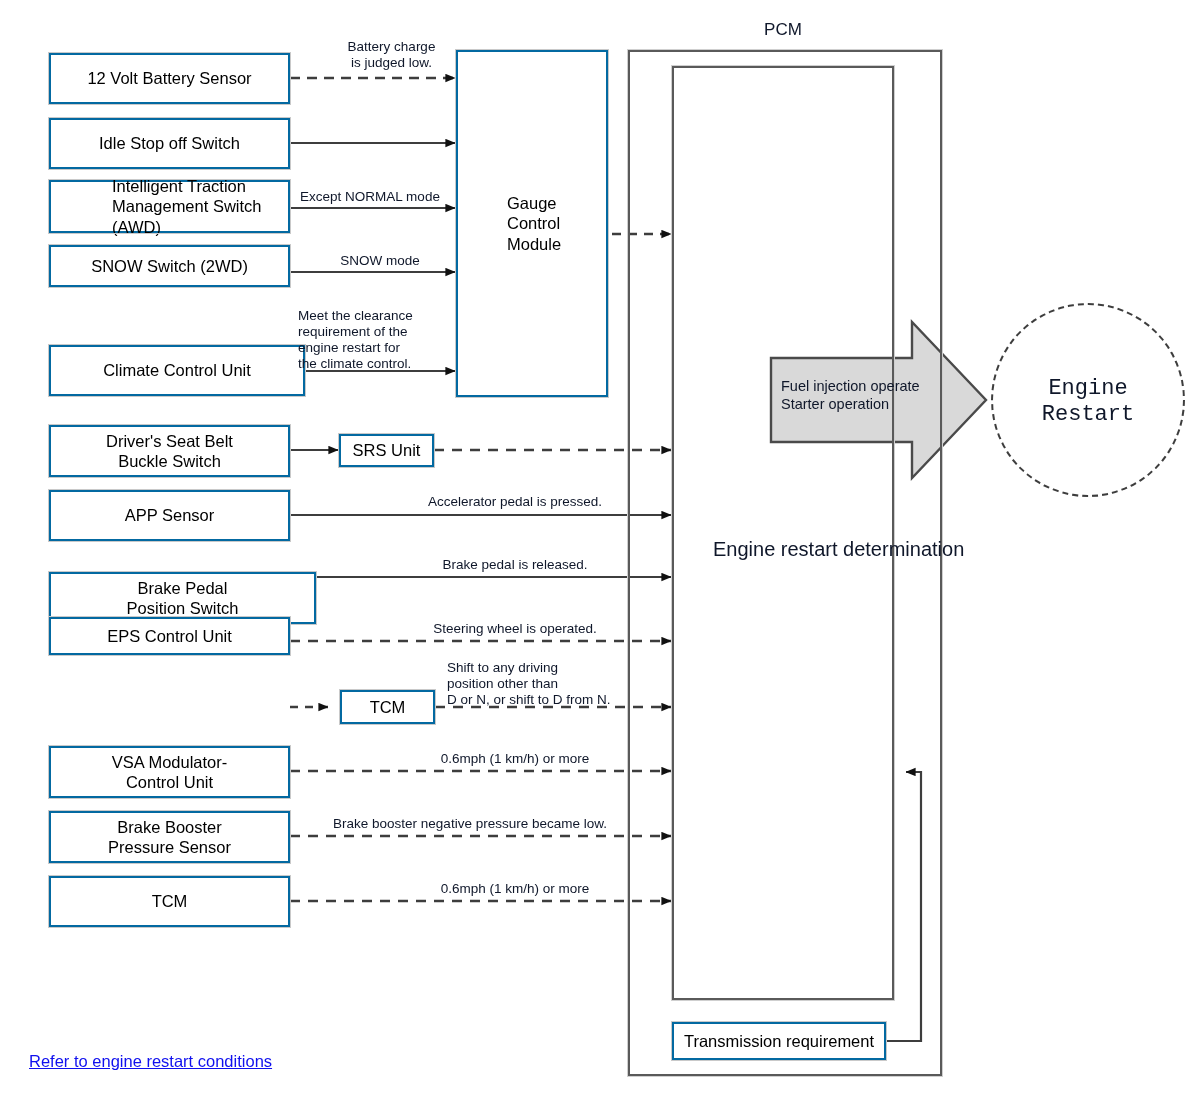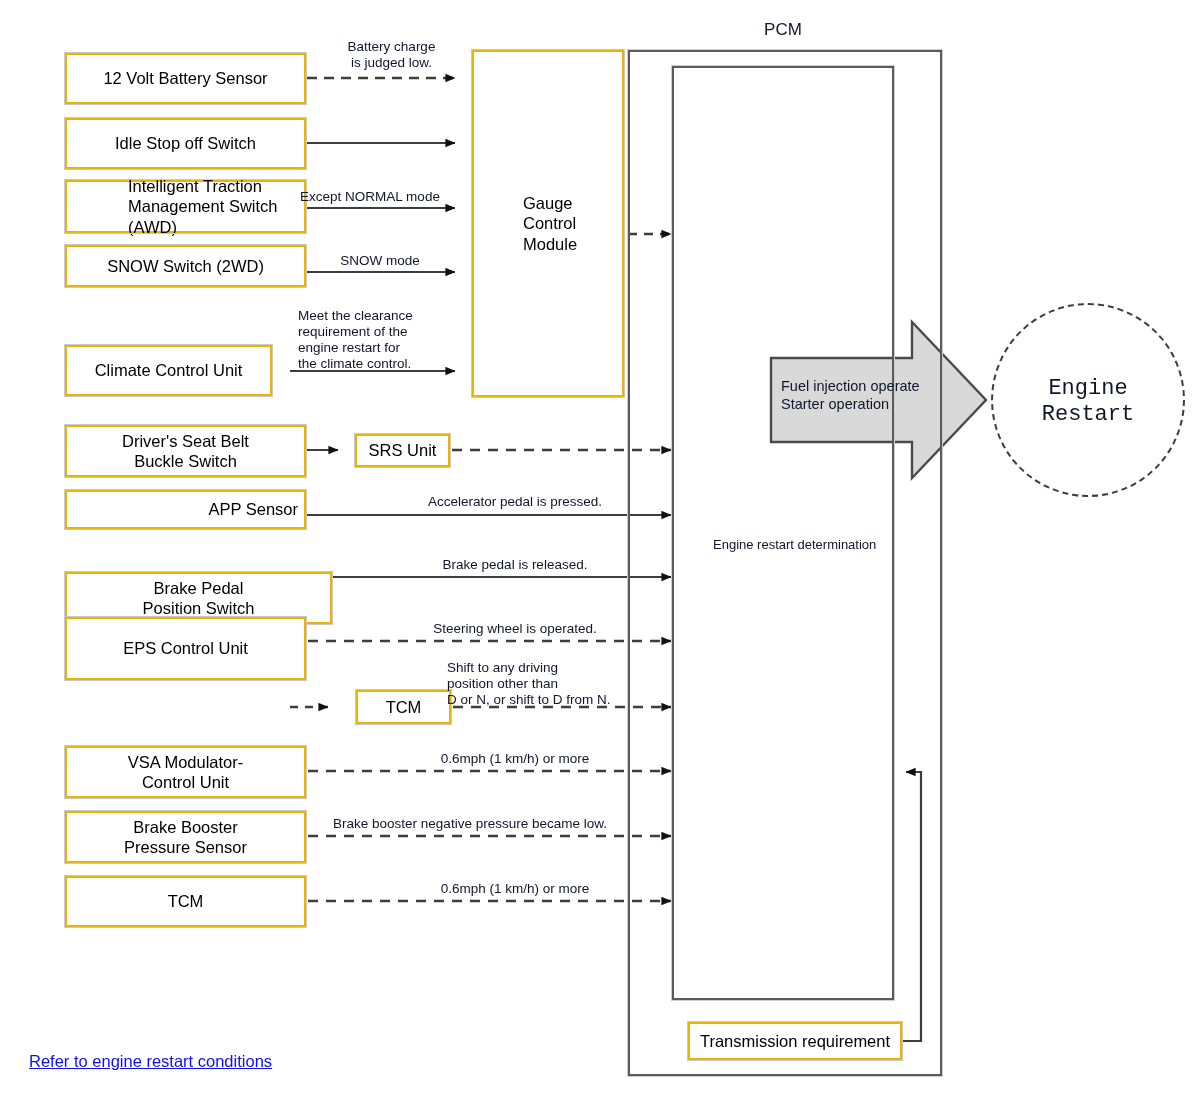--- a/index.html
+++ b/index.html
@@ -41,25 +41,24 @@
     box-shadow: 0 0 0 1.5px #ffffff inset, 1.5px 1.5px 0 0 #555 inset;
     display: flex;
     align-items: center;
     justify-content: center;
     text-align: center;
     font-size: 16.5px;
     line-height: 1.22;
     color: #000;
   }
   .node.leftbox {
-    border: 2px solid #eab308;
+    border: 2px solid #0369a1;
     box-shadow: none;
     outline: 1px solid #c9c9c9;
     outline-offset: 0px;
-    margin-left: 16px;
   }
   .node .label { display: block; padding: 0 6px; }
 
   .node.align-left { justify-content: flex-start; text-align: left; }
   .node.align-left .label { padding-left: 13px; }
 
   
   #gauge-control-module {
     justify-content: flex-start;
     text-align: left;
@@ -90,21 +89,21 @@
     white-space: pre;
   }
   .txt.center { text-align: center; }
   .txt.left { text-align: left; }
 
   #pcm-title {
     font-size: 17px;
     text-align: center;
   }
   #engine-restart-determination-label {
-    font-size: 13px;
+    font-size: 20px;
     line-height: 1.2;
   }
   #engine-restart-label {
     font-size: 22px;
     line-height: 1.2;
     text-align: center;
     font-family: Liberation Mono, monospace;
   }
   #big-arrow-label {
     font-size: 14.5px;
@@ -203,39 +202,39 @@
 
   <div class="node leftbox align-left" id="intelligent-traction-management-switch" style="left:49px; top:180px; width:241px; height:53px;padding-left:48px;">
     <span class="label" style="white-space: pre-line;">Intelligent Traction
 Management Switch (AWD)</span>
   </div>
 
   <div class="node leftbox" id="snow-switch" style="left:49px; top:245px; width:241px; height:42px;">
     <span class="label">SNOW Switch (2WD)</span>
   </div>
 
-  <div class="node leftbox" id="climate-control-unit" style="left:49px; top:345px; width:207px; height:51px;">
+  <div class="node leftbox" id="climate-control-unit" style="left:49px; top:345px; width:256px; height:51px;">
     <span class="label">Climate Control Unit</span>
   </div>
 
   <div class="node leftbox" id="drivers-seat-belt-buckle-switch" style="left:49px; top:425px; width:241px; height:52px;">
     <span class="label" style="white-space: pre-line;">Driver's Seat Belt
 Buckle Switch</span>
   </div>
 
-  <div class="node leftbox" id="app-sensor" style="left:49px; top:490px; width:241px; height:39px;justify-content:flex-end;">
+  <div class="node leftbox" id="app-sensor" style="left:49px; top:490px; width:241px; height:51px;">
     <span class="label">APP Sensor</span>
   </div>
 
   <div class="node leftbox" id="brake-pedal-position-switch" style="left:49px; top:572px; width:267px; height:52px;">
     <span class="label" style="white-space: pre-line;">Brake Pedal
 Position Switch</span>
   </div>
 
-  <div class="node leftbox" id="eps-control-unit" style="left:49px; top:617px; width:241px; height:63px;">
+  <div class="node leftbox" id="eps-control-unit" style="left:49px; top:617px; width:241px; height:38px;">
     <span class="label">EPS Control Unit</span>
   </div>
 
 
   <div class="node leftbox" id="vsa-modulator-control-unit" style="left:49px; top:746px; width:241px; height:52px;">
     <span class="label" style="white-space: pre-line;">VSA Modulator-
 Control Unit</span>
   </div>
 
   <div class="node leftbox" id="brake-booster-pressure-sensor" style="left:49px; top:811px; width:241px; height:52px;">

